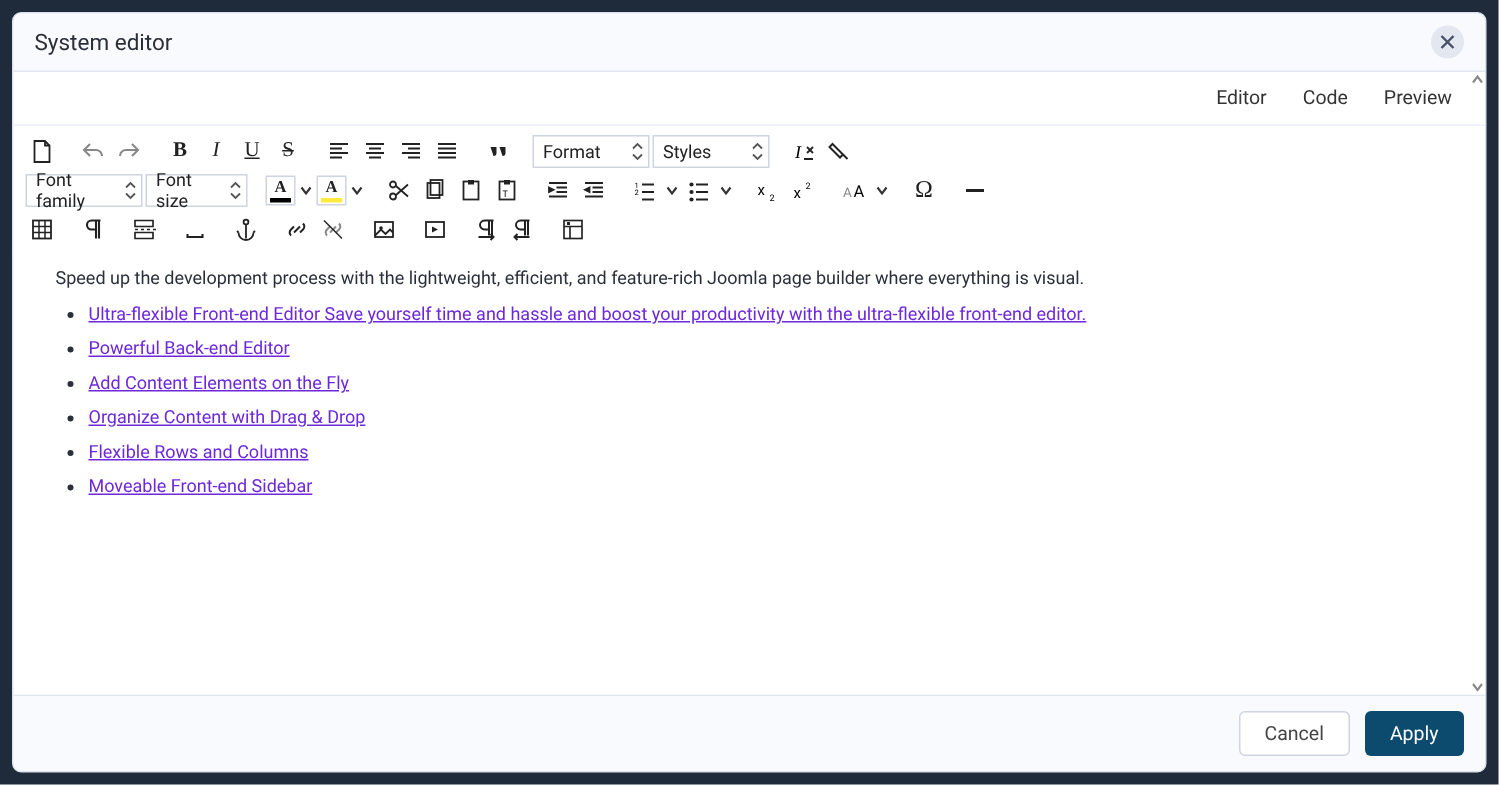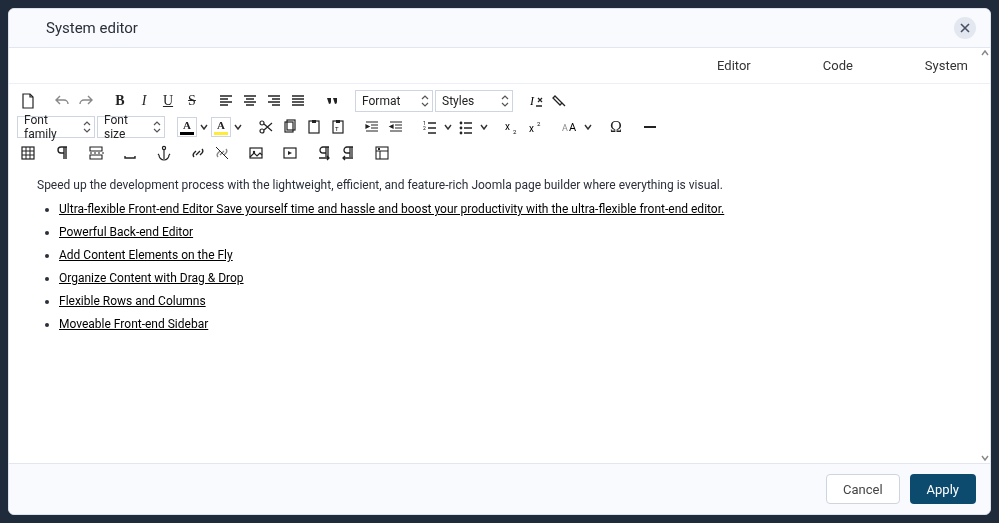--- a/index.html
+++ b/index.html
@@ -25,21 +25,21 @@
     overflow: hidden;
   }
   .modal-header {
     display: flex;
     align-items: center;
     justify-content: space-between;
     padding: 8px 14px;
     border-bottom: 1px solid #e2e6f1;
     background: #f9fafd;
   }
-  .modal-title { font-size: 15px; color: #2a2f3a; margin-left: 23px; }
+  .modal-title { font-size: 15px; color: #2a2f3a; }
   .close-btn {
     width: 22px; height: 22px;
     border-radius: 50%;
     background: #e3e7ef;
     display: flex; align-items: center; justify-content: center;
     cursor: pointer; color: #475066; font-size: 12px;
   }
   .close-btn svg { width: 10px; height: 10px; }
 
   .modal-body {
@@ -53,21 +53,21 @@
 
   .top-tabs {
     display: flex;
     justify-content: flex-end;
     gap: 24px;
     padding: 10px 22px 10px 10px;
     border-bottom: 1px solid #eceff7;
     color: #333;
     background:#fff;
   }
-  .top-tabs span { cursor: pointer; margin-left: 48px; }
+  .top-tabs span { cursor: pointer; }
 
   .toolbar-outer {
     padding: 4px 8px;
     background:#fff;
   }
   .toolbar-row {
     display: flex;
     align-items: center;
     gap: 2px;
     padding: 2px 0;
@@ -103,21 +103,21 @@
   .content-area {
     flex: 1;
     overflow: auto;
     padding: 6px 12px 12px 28px;
     color: #2a2f3a;
     font-size: 12px;
     line-height: 1.5;
   }
   .content-area ul { margin: 6px 0 0 4px; padding-left: 18px; }
   .content-area li { margin: 5px 0; }
-  .content-area a { color: #000000; text-decoration: underline; }
+  .content-area a { color: #6d28d9; text-decoration: underline; }
 
   .scroll-indicator {
     position: absolute; right: 0; top: 0; bottom: 0; width: 10px;
     background: transparent;
   }
   .scroll-indicator .arrow {
     position: absolute; width: 10px; height: 10px; display:flex; align-items:center; justify-content:center;
     color:#777;
   }
   .scroll-indicator .arrow.up { top: 0; }
@@ -179,21 +179,21 @@
       <div class="arrow down">
           <svg width="8" height="8" viewBox="0 0 8 8">
             <path d="M1 2 L4 6 L7 2" fill="none" stroke="#888" stroke-width="1.4"></path>
           </svg>
         </div>
     </div>
 
     <div class="top-tabs">
       <span>Editor</span>
       <span>Code</span>
-      <span>System</span>
+      <span>Preview</span>
     </div>
 
     <div class="toolbar-outer">
       <div class="toolbar-row">
         <div class="tbtn">
             <svg viewBox="0 0 16 16">
               <path d="M3 1h7l3 3v11H3z" fill="none" stroke="#222" stroke-width="1.2"></path>
               <path d="M10 1v3h3" fill="none" stroke="#222" stroke-width="1.2"></path>
             </svg>
           </div>

